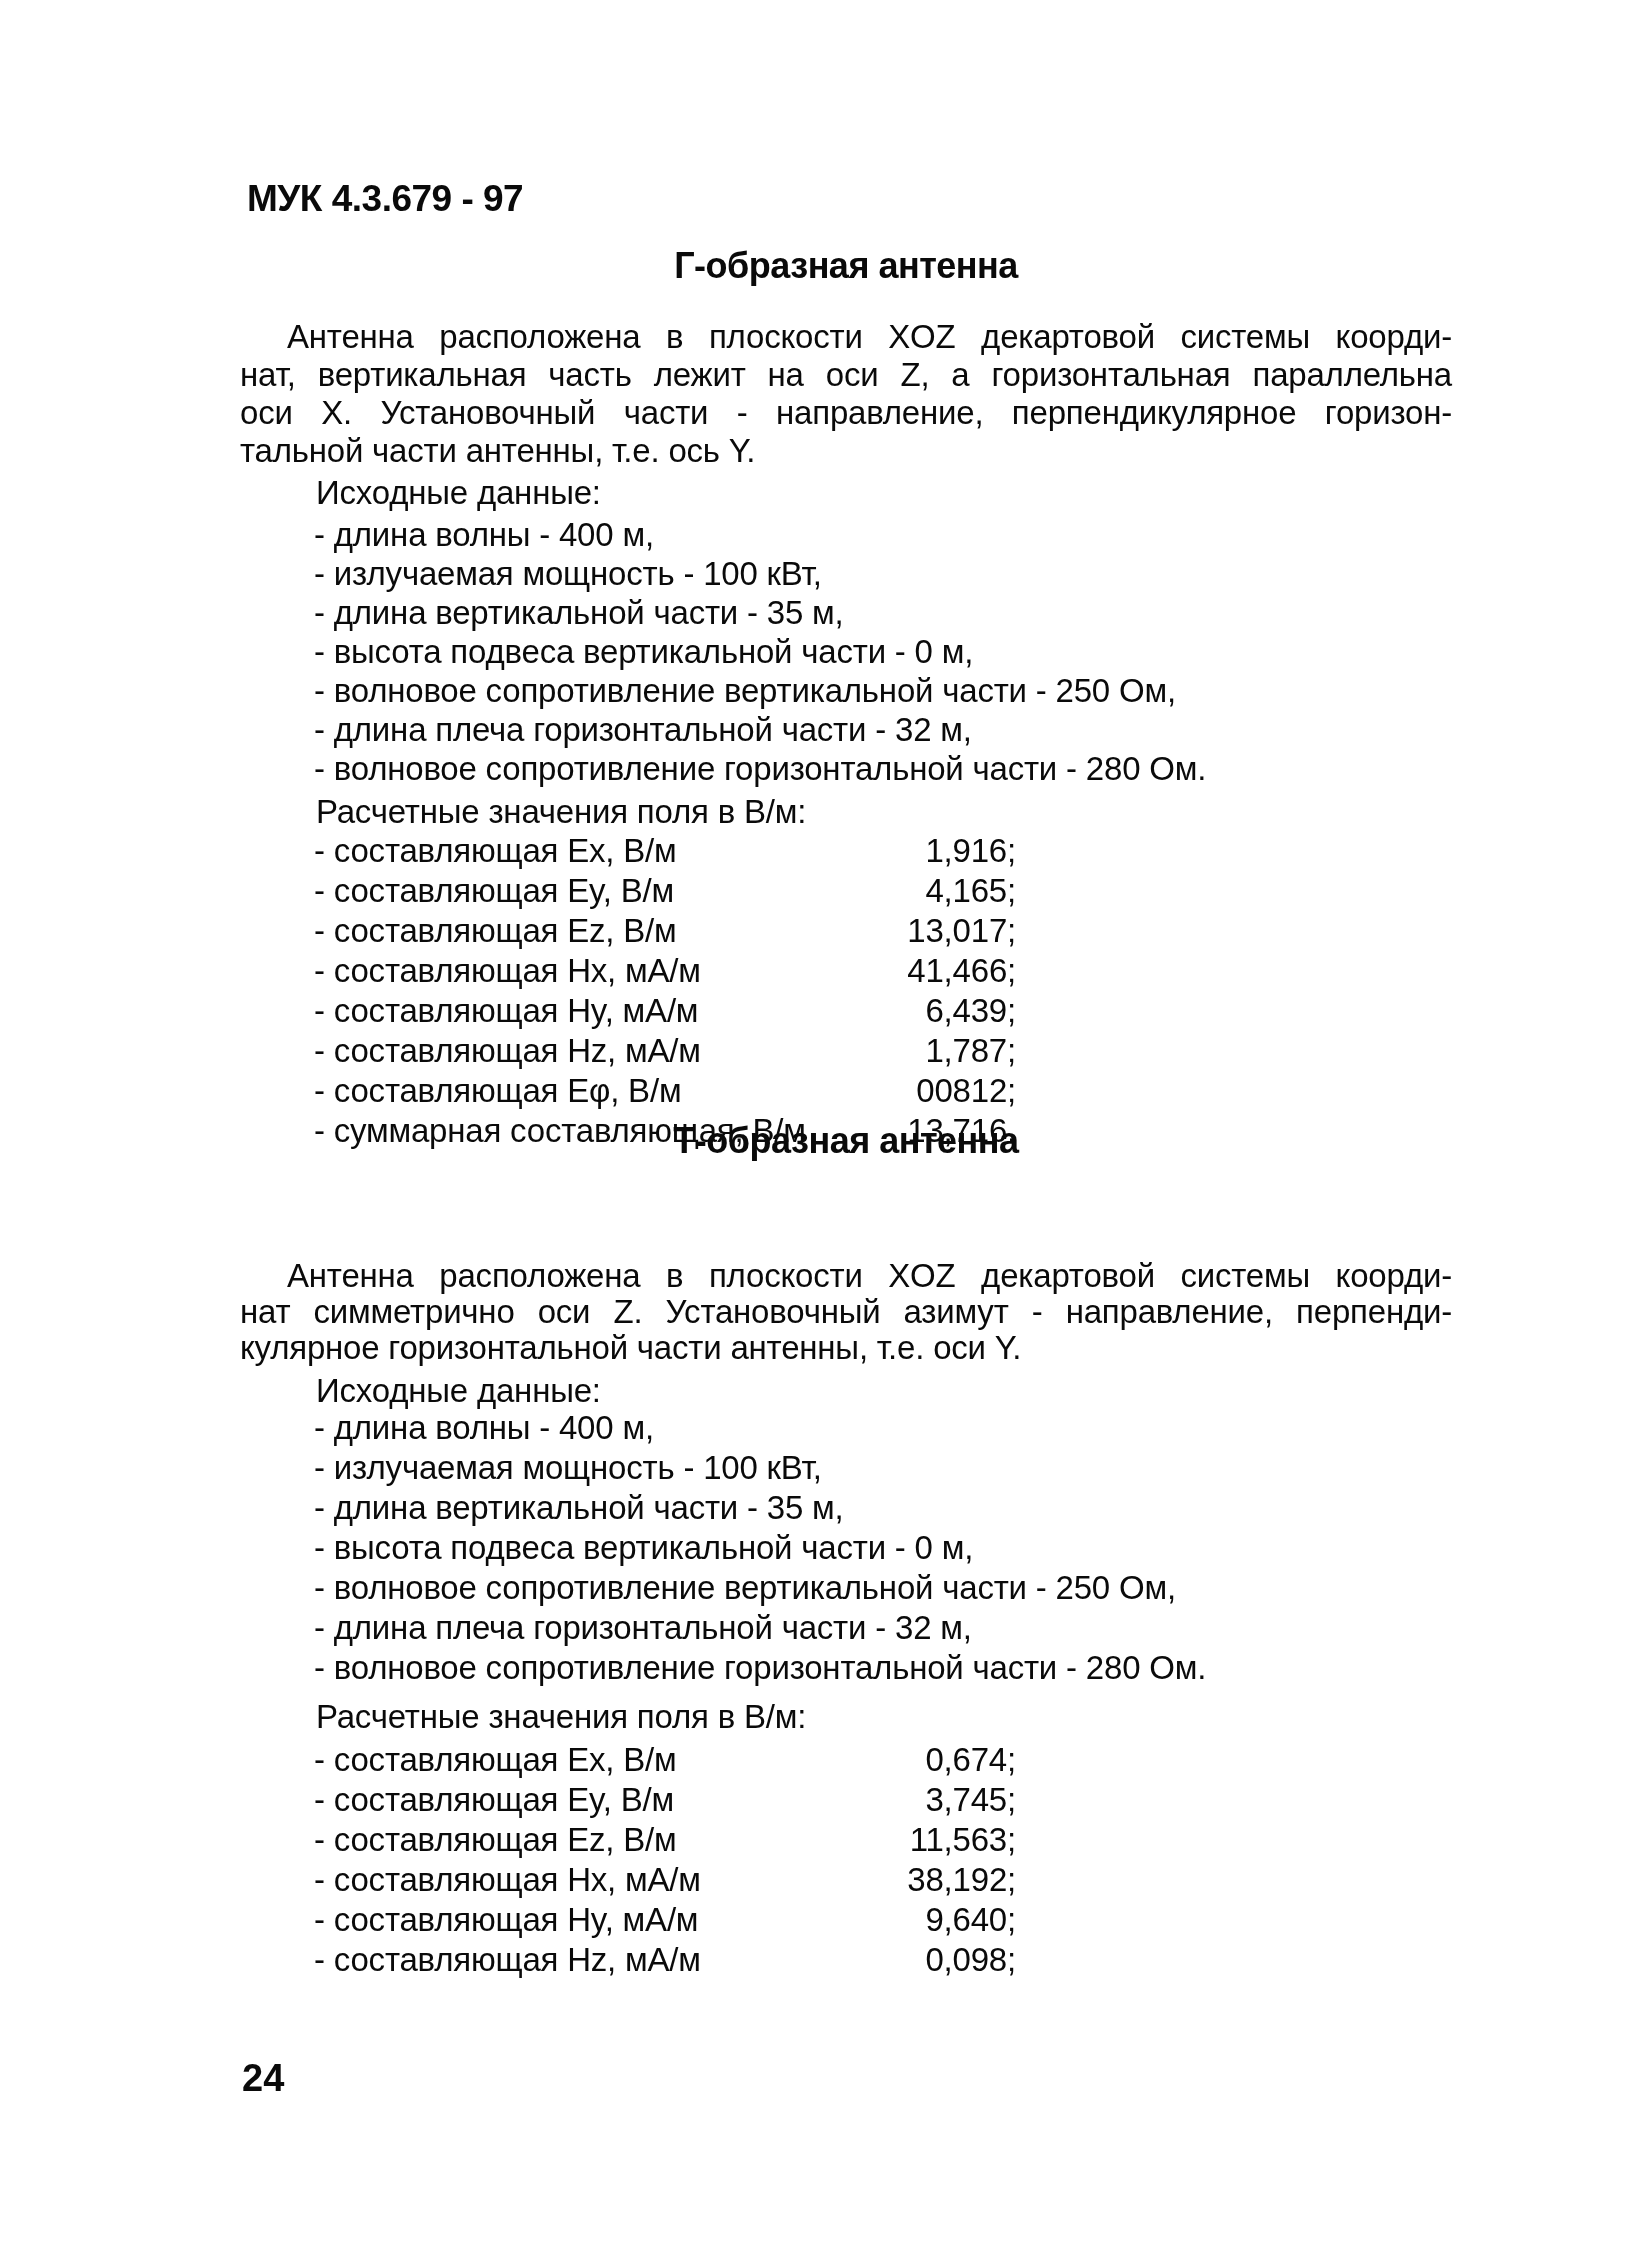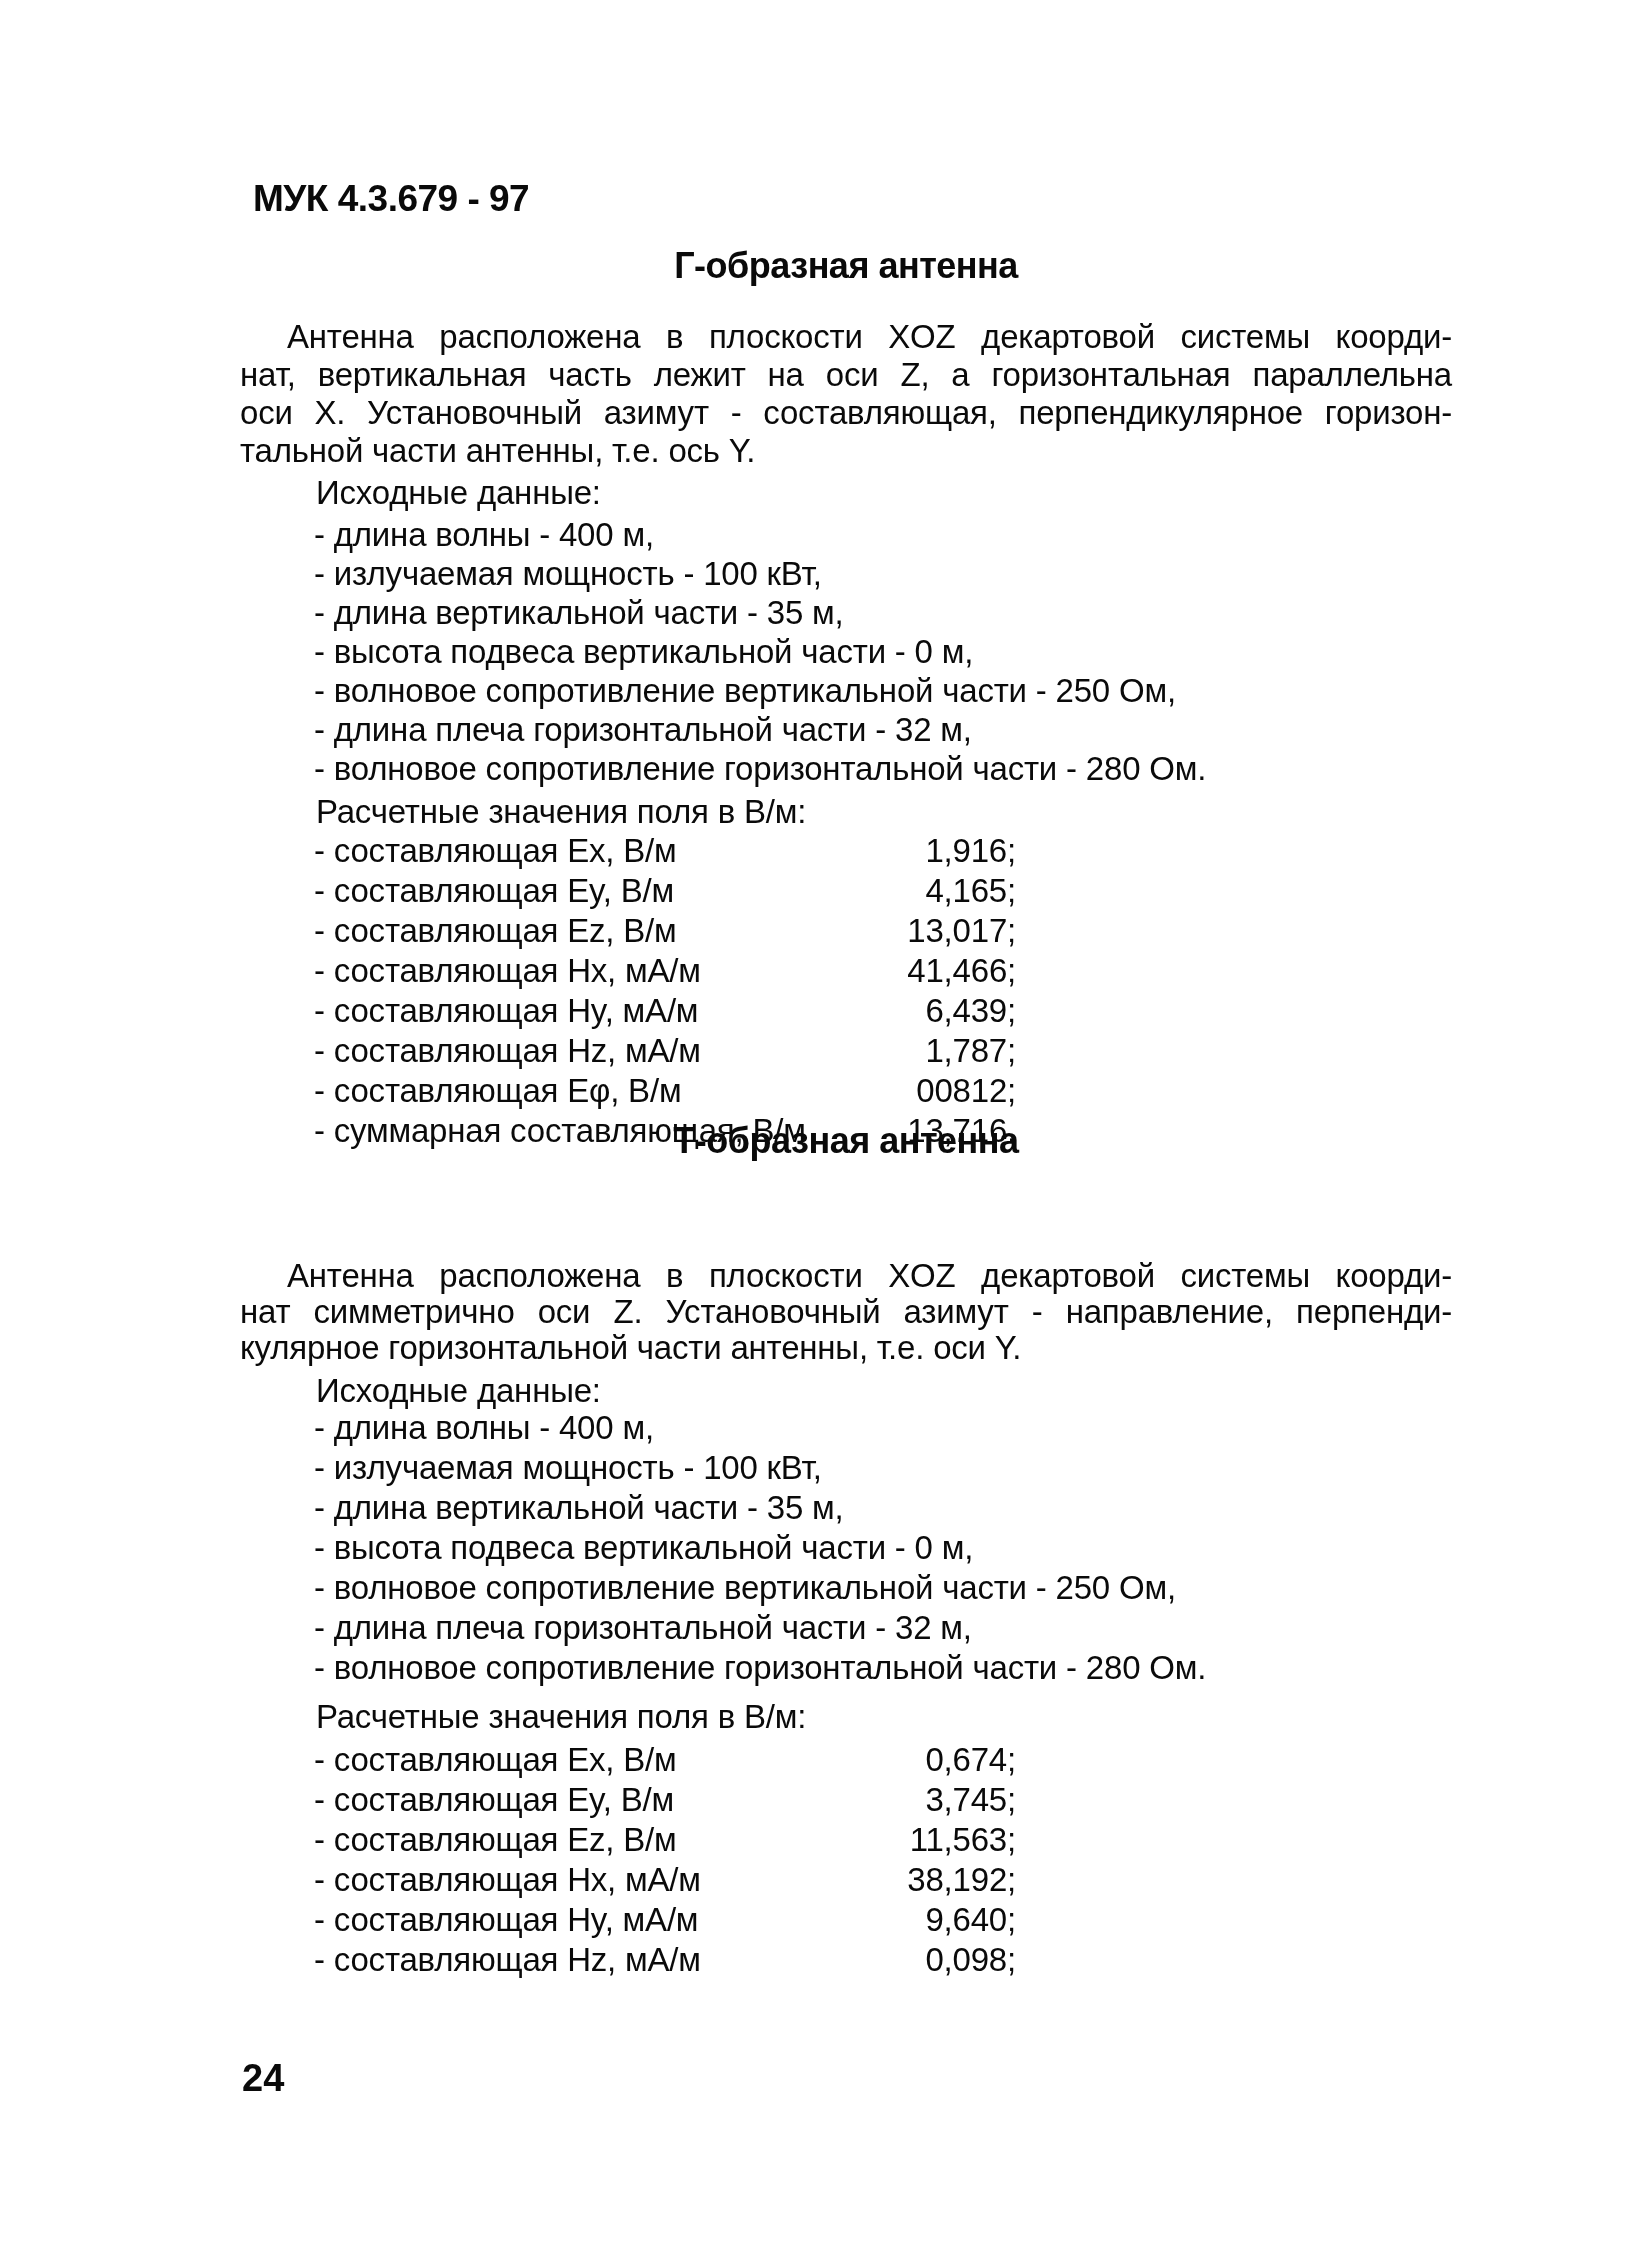--- a/index.html
+++ b/index.html
@@ -8,21 +8,21 @@
     width: 1639px;
     height: 2265px;
     margin: 0 auto;
     background: #ffffff;
     font-family: "Liberation Sans", "DejaVu Sans", sans-serif;
     color: #0a0a0a;
     overflow: hidden;
   }
   .doc-code {
     position: absolute;
-    left: 253px;
+    left: 247px;
     top: 179px;
     font-size: 37px;
     font-weight: bold;
     letter-spacing: -0.5px;
     line-height: 39px;
     white-space: nowrap;
   }
   .sec-title {
     position: absolute;
     left: 240px;
@@ -91,21 +91,21 @@
 
 <div class="page">
 
   <div class="doc-code">МУК 4.3.679 - 97</div>
 
   <div class="sec-title" style="top:246px;">Г-образная антенна</div>
 
   <div class="para" style="top:318px; line-height:38px;">
     <div class="jline indent">Антенна расположена в плоскости XOZ декартовой системы коорди-</div>
     <div class="jline">нат, вертикальная часть лежит на оси Z, а горизонтальная параллельна</div>
-    <div class="jline">оси X. Установочный азимут - составляющая, перпендикулярное горизон-</div>
+    <div class="jline">оси X. Установочный части - направление, перпендикулярное горизон-</div>
     <div class="lline">тальной части антенны, т.е. ось Y.</div>
   </div>
 
   <div class="data-label" style="top:473px;">Исходные данные:</div>
 
   <div class="plain-list" style="top:515px; line-height:39px;">
     <div class="li">- длина волны - 400 м,</div>
     <div class="li">- излучаемая мощность - 100 кВт,</div>
     <div class="li">- длина вертикальной части - 35 м,</div>
     <div class="li">- высота подвеса вертикальной части - 0 м,</div>

